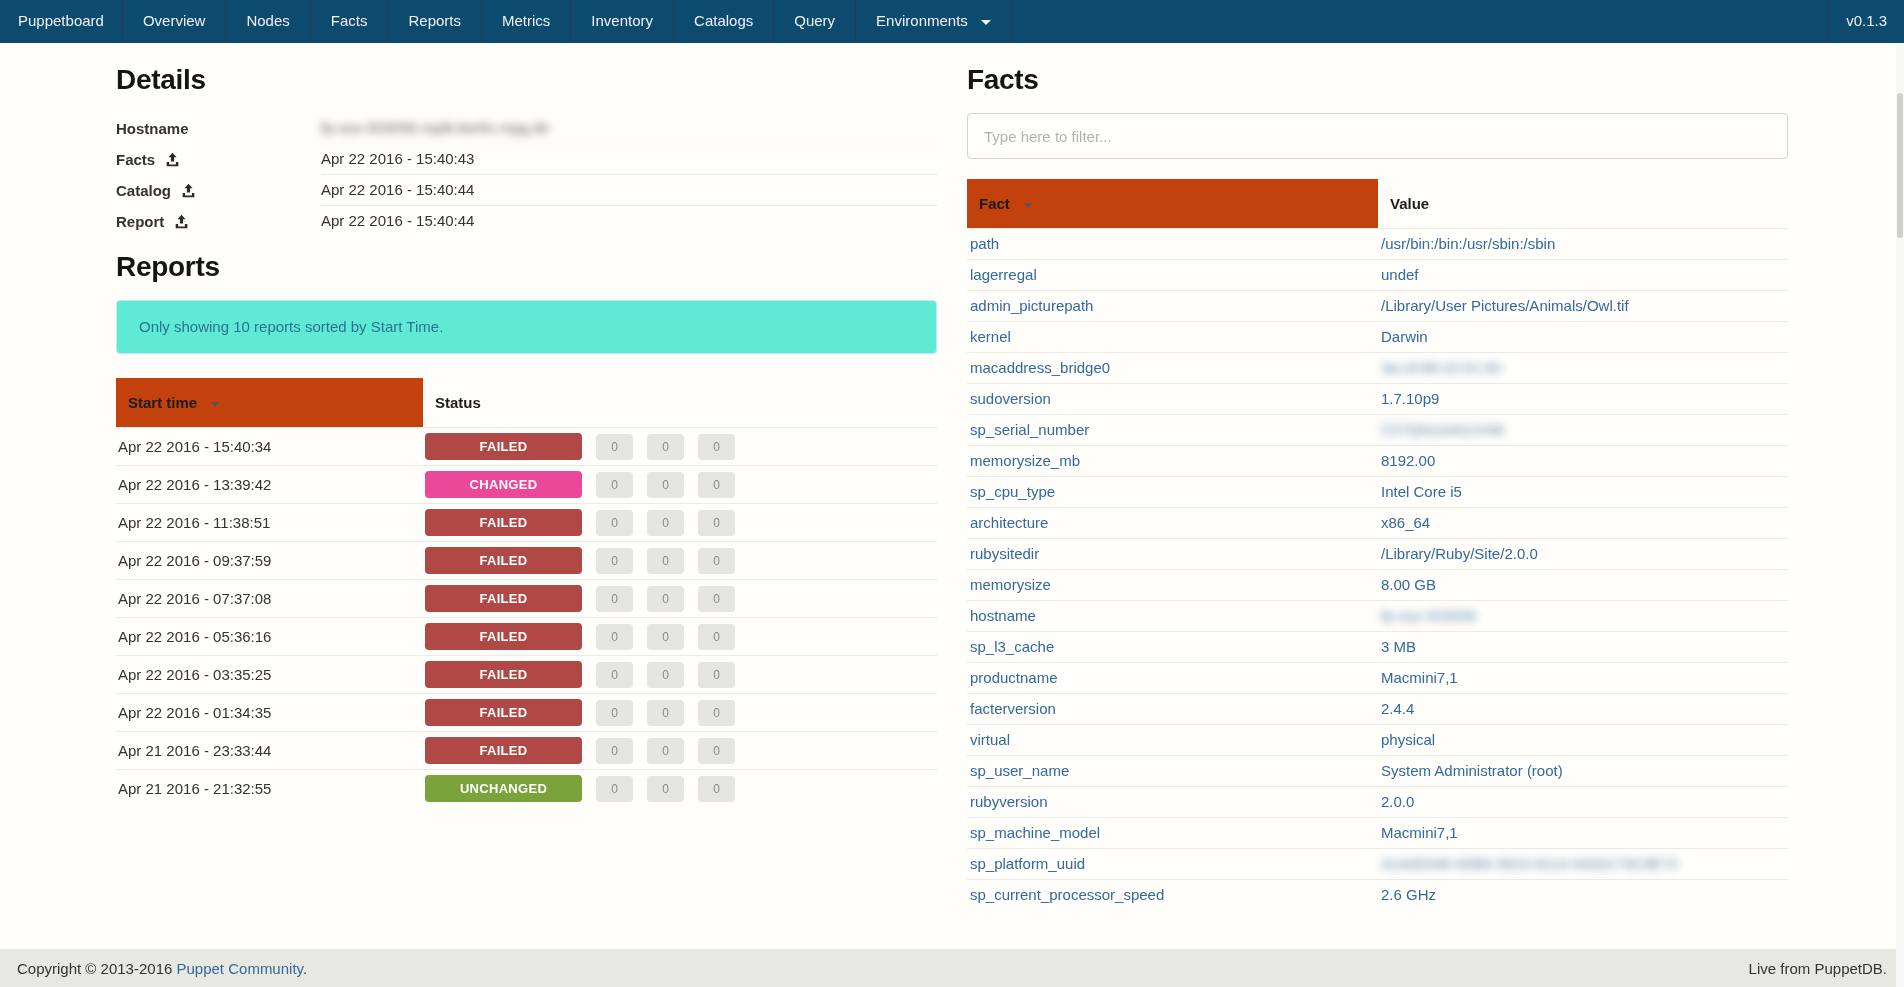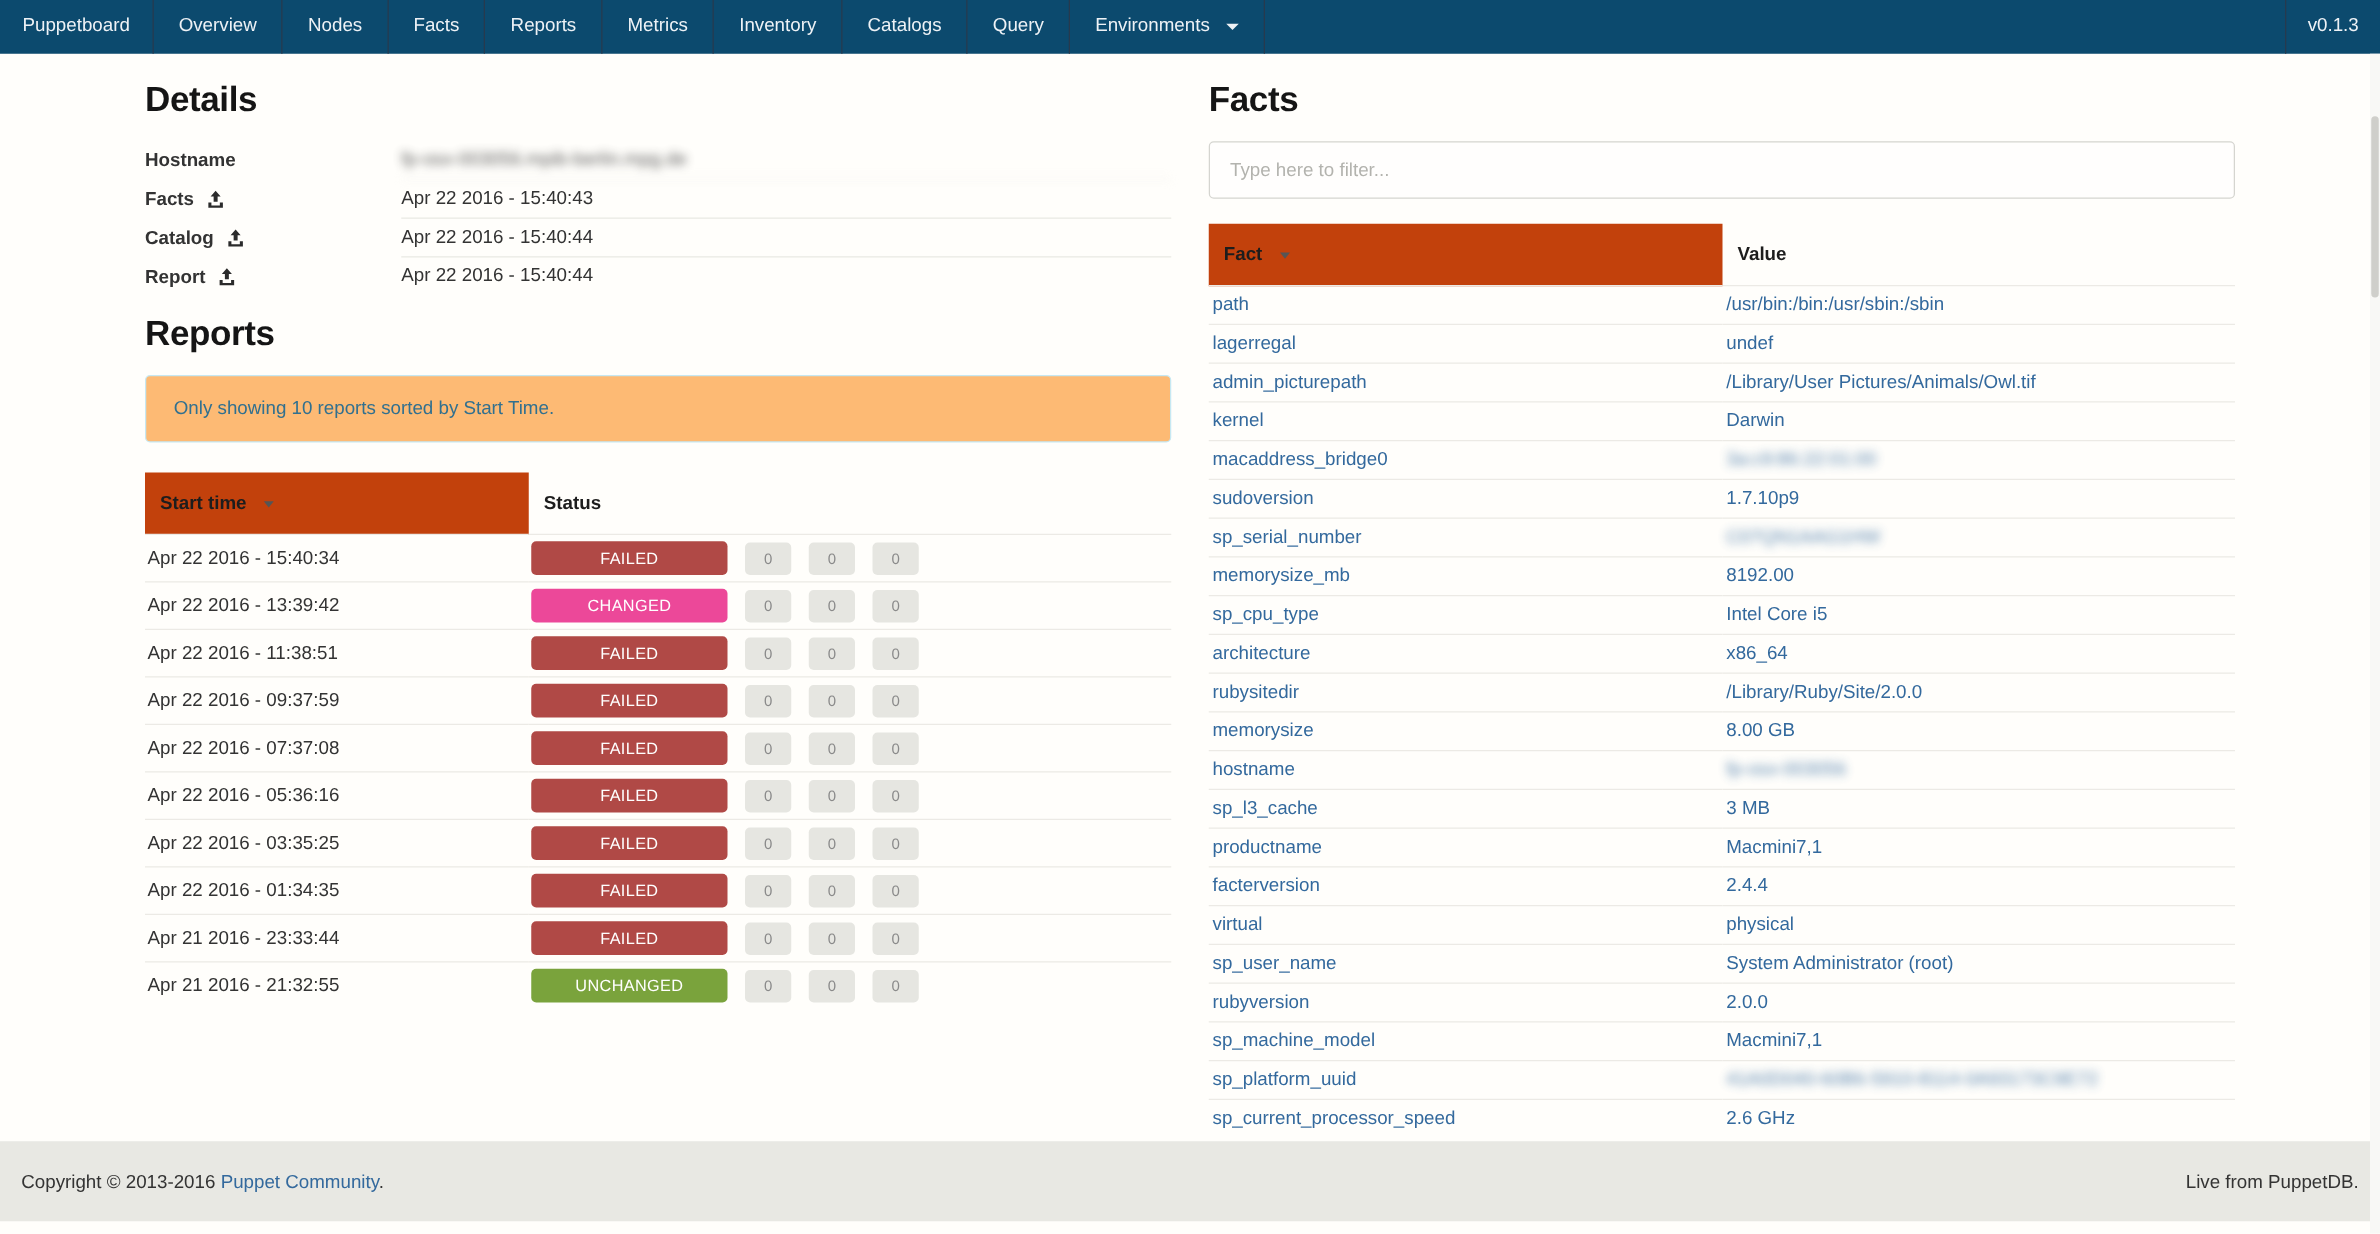--- a/index.html
+++ b/index.html
@@ -44,51 +44,51 @@
   .details-table { margin-bottom: 2px; }
   .drow { display: flex; }
   .dlabel { width: 205px; font-weight: bold; padding: 5px 0; display: flex; align-items: center; }
   .dvalue { flex: 1; padding: 5px 0; border-bottom: 1px solid #e9e9e4; line-height: 20px; }
   .drow:last-child .dvalue { border-bottom: none; }
   .upload { margin-left: 10px; display: inline-flex; }
   .upload svg { width: 15px; height: 15px; fill: #2b2b2b; }
   .blur { filter: blur(4px); opacity: .8; }
   
   .alert-info {
-    background: #fdba74; border: 1px solid #c6e8f2; color: #31708f;
+    background: #5eead4; border: 1px solid #c6e8f2; color: #31708f;
     padding: 16px 22px; border-radius: 4px; margin: 6px 0 24px; line-height: 20px;
   }
   
   table { border-collapse: collapse; width: 100%; table-layout: fixed; }
   th { text-align: left; font-weight: bold; font-size: 15px; color: #1d1d1d; padding: 16px 8px 16px 12px; cursor: pointer; }
   .th-gray { background: #c2410c; }
   .reports-table .col-time { width: 307px; }
   .reports-table td { padding: 5px 8px 5px 2px; border-top: 1px solid #eceae5; vertical-align: middle; }
   .facts-table .col-fact { width: 411px; }
   .facts-table td { padding: 5px 8px 5px 3px; border-top: 1px solid #eceae5; line-height: 20px; }
   a.fact-link { color: #33699d; text-decoration: none; cursor: pointer; }
   .badge {
     display: inline-block; width: 157px; text-align: center; color: #fff;
-    font-weight: normal; font-size: 13px; padding: 6px 0; border-radius: 4px;
+    font-weight: bold; font-size: 13px; padding: 6px 0; border-radius: 4px;
     text-decoration: none; letter-spacing: .3px; cursor: pointer;
   }
   .cnt {
     display: inline-block; width: 37px; text-align: center; background: #e6e6e1;
     color: #8a8a8a; font-size: 12px; padding: 6px 0; border-radius: 4px; margin-left: 14px;
   }
   
   .filter-input {
     width: 100%; height: 46px; border: 1px solid #d5d5d0; border-radius: 4px;
     padding: 16px 16px; font-size: 15px; color: #555; background: #fffefd;
     font-family: "Liberation Sans", sans-serif; margin-bottom: 20px; outline: none;
   }
   .filter-input::placeholder { color: #b3b3ae; }
   
   footer {
-    position: absolute; bottom: 10px; left: 0; right: 0; height: 64px; background: #e8e8e3;
+    position: absolute; bottom: 0; left: 0; right: 0; height: 38px; background: #e8e8e3;
     display: flex; align-items: center; justify-content: space-between;
     padding: 0 17px; font-size: 15px; color: #333; z-index: 5;
   }
   footer a { color: #33699d; text-decoration: none; cursor: pointer; }
   
   .scrollbar { position: absolute; top: 43px; right: 0; width: 8px; bottom: 0; background: #f8f8f6; z-index: 6; }
   .scrollbar .thumb { position: absolute; top: 50px; height: 145px; width: 6px; left: 1px; background: #cfcfcb; border-radius: 3px; }
 </style>
 </head>
 <body>

